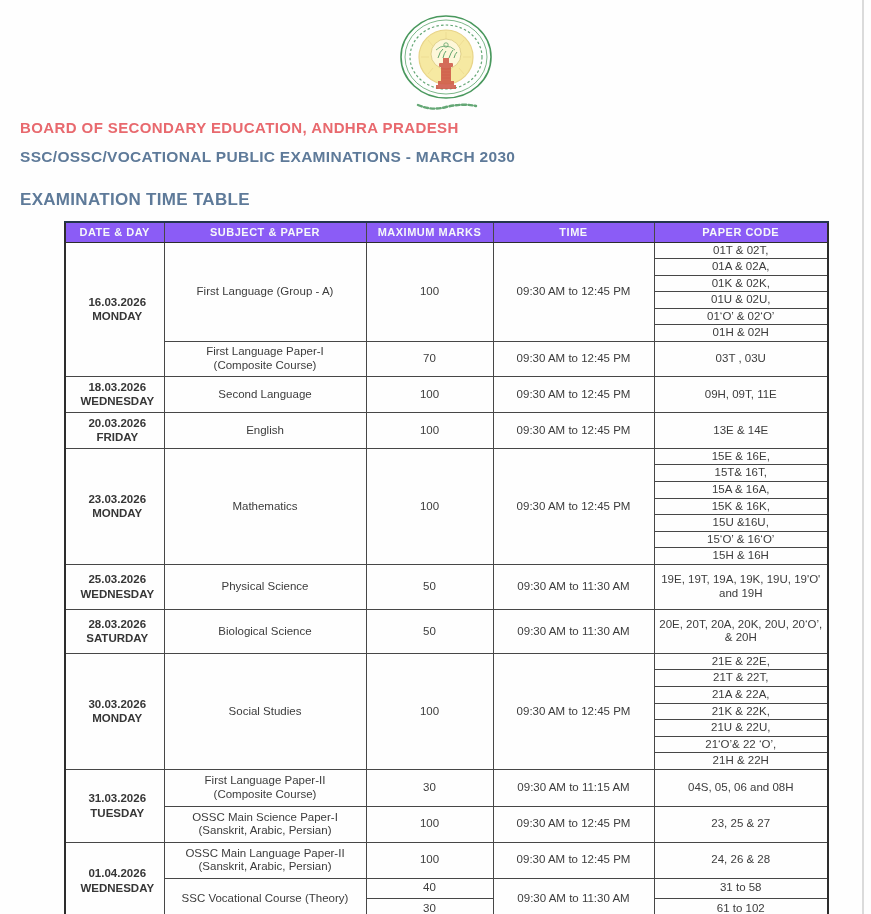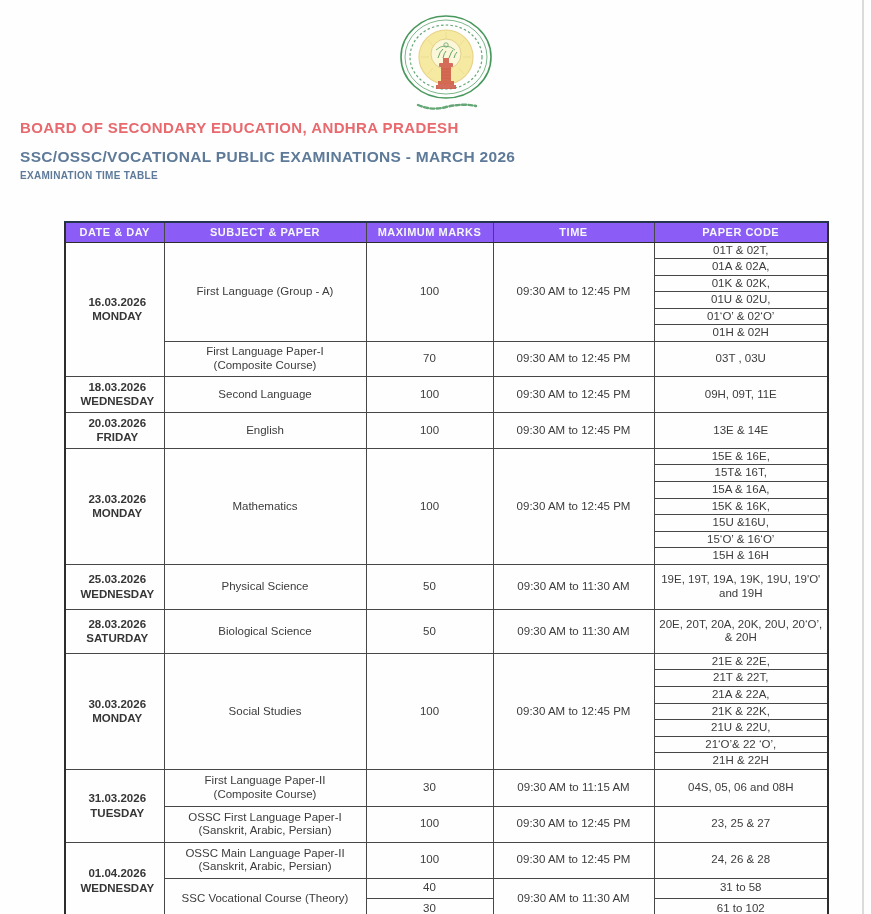--- a/index.html
+++ b/index.html
@@ -17,21 +17,21 @@
   }
   .logo-wrap { position: absolute; left: 388px; top: 10px; width: 116px; height: 104px; }
   .doc-header { position: absolute; left: 20px; top: 118px; width: 851px; text-align: left; }
   .line-board, .line-dept {
     color: #e8696e; font-weight: bold; font-size: 15px; letter-spacing: .4px; line-height: 19px;
   }
   .line-title, .line-subtitle {
     color: #5e7a99; font-weight: bold; font-size: 15.5px; letter-spacing: .3px; line-height: 19px;
   }
   .line-title { margin-top: 10px; }
-  .line-subtitle { font-size: 10px; }
+  .line-subtitle { font-size: 17px; margin-top: 24px; }
 
   table.timetable {
     position: absolute; left: 64px; top: 221px; width: 763px;
     border-collapse: collapse; table-layout: fixed;
     border: 2px solid #2d2d2d;
   }
   .timetable th, .timetable td {
     border: 1px solid #474747;
     text-align: center; vertical-align: middle;
     font-size: 11.5px; line-height: 1.18;
@@ -90,21 +90,21 @@
         <line x1="54" y1="62" x2="62" y2="62"></line>
       <line x1="54" y1="65" x2="62" y2="65"></line>
         <line x1="54" y1="68" x2="62" y2="68"></line>
     </g>
     <path d="M30 95 q14 6 28 2 q16 -4 30 -1" fill="none" stroke="#49985d" stroke-width="2.4" stroke-linecap="round" stroke-dasharray="4 2.4" opacity="0.85"></path>
   </svg>
 </div>
 
 <div class="doc-header">
   <div class="line-board">BOARD OF SECONDARY EDUCATION, ANDHRA PRADESH</div>
-  <div class="line-title">SSC/OSSC/VOCATIONAL PUBLIC EXAMINATIONS - MARCH 2026</div>
+  <div class="line-title">SSC/OSSC/VOCATIONAL PUBLIC EXAMINATIONS - MARCH 2030</div>
   <div class="line-subtitle">EXAMINATION TIME TABLE</div>
 </div>
 
 <table class="timetable">
   <colgroup>
     <col style="width:99px">
       <col style="width:202px">
       <col style="width:127px">
     <col style="width:161px">
       <col style="width:174px">
@@ -266,21 +266,21 @@
       <td>
         <div>First Language Paper-II</div>
         <div>(Composite Course)</div>
       </td>
       <td>30</td>
       <td>09:30 AM to 11:15 AM</td>
       <td>04S, 05, 06 and 08H</td>
     </tr>
     <tr class="h36">
       <td>
-        <div>OSSC First Language Paper-I</div>
+        <div>OSSC Main Science Paper-I</div>
         <div>(Sanskrit, Arabic, Persian)</div>
       </td>
       <td>100</td>
       <td>09:30 AM to 12:45 PM</td>
       <td>23, 25 &amp; 27</td>
     </tr>
 
     <tr class="h36">
       <td class="c-date" rowspan="3">
         <div>01.04.2026</div>

